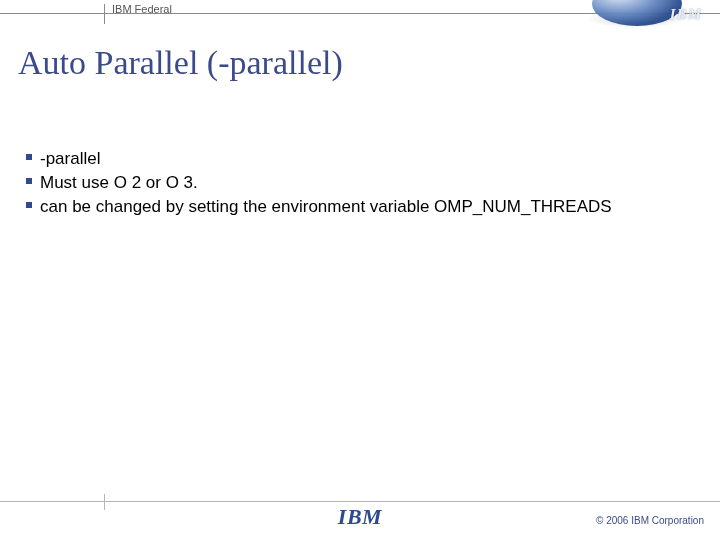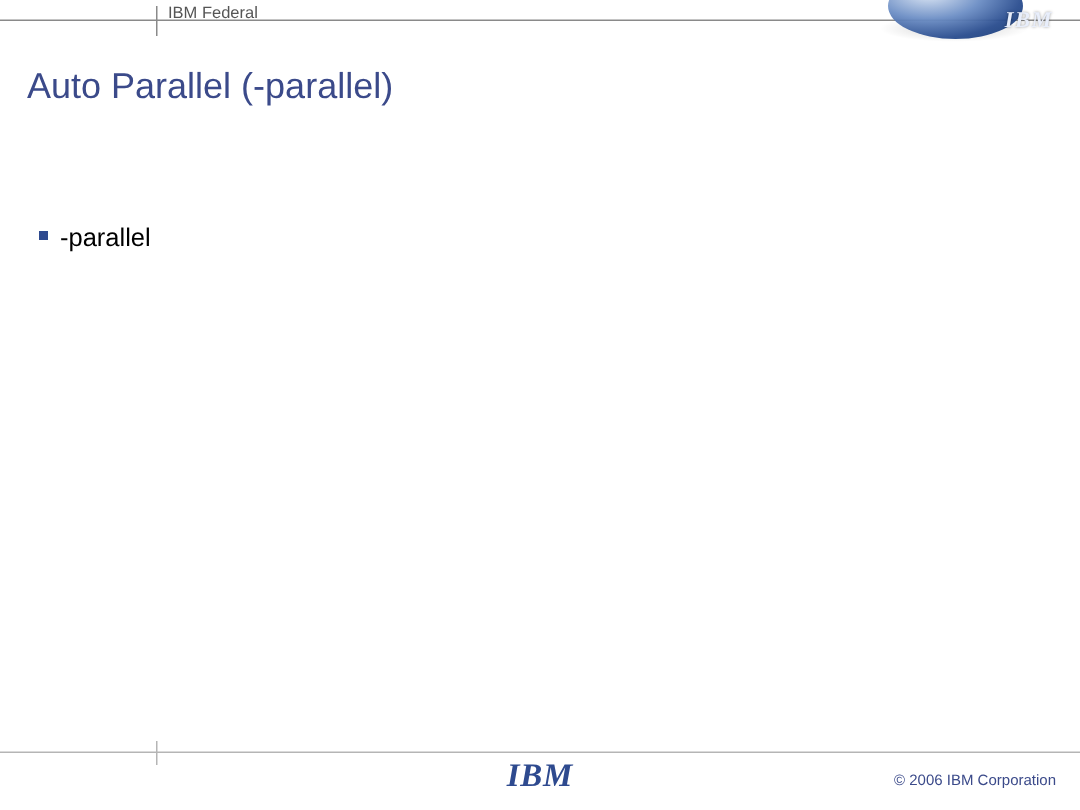--- a/index.html
+++ b/index.html
@@ -22,21 +22,21 @@
     background: radial-gradient(ellipse at center, rgba(0,0,0,0.18) 0%, rgba(0,0,0,0) 70%);
     border-radius: 50%;
   }
   .hdr-logo {
     position: absolute; right: 18px; top: 6px; font-family: Georgia, 'Times New Roman', serif;
     font-weight: bold; font-style: italic; letter-spacing: 1px; font-size: 15px; color: #e8eefb;
     text-shadow: 0 0 2px rgba(0,0,0,0.4);
   }
 
   
-  .title { position: absolute; left: 18px; top: 44px; font-size: 24px; color: #3b4a8a; font-weight: 400; }
+  .title { position: absolute; left: 18px; top: 44px; font-size: 34px; color: #3b4a8a; font-weight: 400; font-family: Liberation Serif, serif; }
 
   
   .bullets { position: absolute; left: 26px; right: 16px; top: 148px; font-size: 17px; color: #000; line-height: 1.28; }
   .bullets li { list-style: none; position: relative; padding-left: 14px; margin-bottom: 2px; }
   .bullets li::before {
     content: ""; position: absolute; left: 0; top: 6px; width: 6px; height: 6px; background: #2e4a8f;
   }
 
   
   .ftr-rule { position: absolute; left: 0; right: 0; bottom: 38px; height: 1px; background: #b5b5b5; }
@@ -59,20 +59,22 @@
     <div class="hdr-label">IBM Federal</div>
     <div class="hdr-orb-shadow"></div>
     <div class="hdr-orb"></div>
     <div class="hdr-logo">IBM</div>
   </div>
 
   <div class="title">Auto Parallel (-parallel)</div>
 
   <ul class="bullets">
     <li>-parallel</li>
+    <li>Must use O 2 or O 3.</li>
+    <li>can be changed by setting the environment variable OMP_NUM_THREADS</li>
   </ul>
 
   <div class="ftr-rule"></div>
   <div class="ftr-tick"></div>
   <div class="ftr-logo">IBM</div>
   <div class="ftr-copy">© 2006 IBM Corporation</div>
 
 </div>
 
 </body></html>

